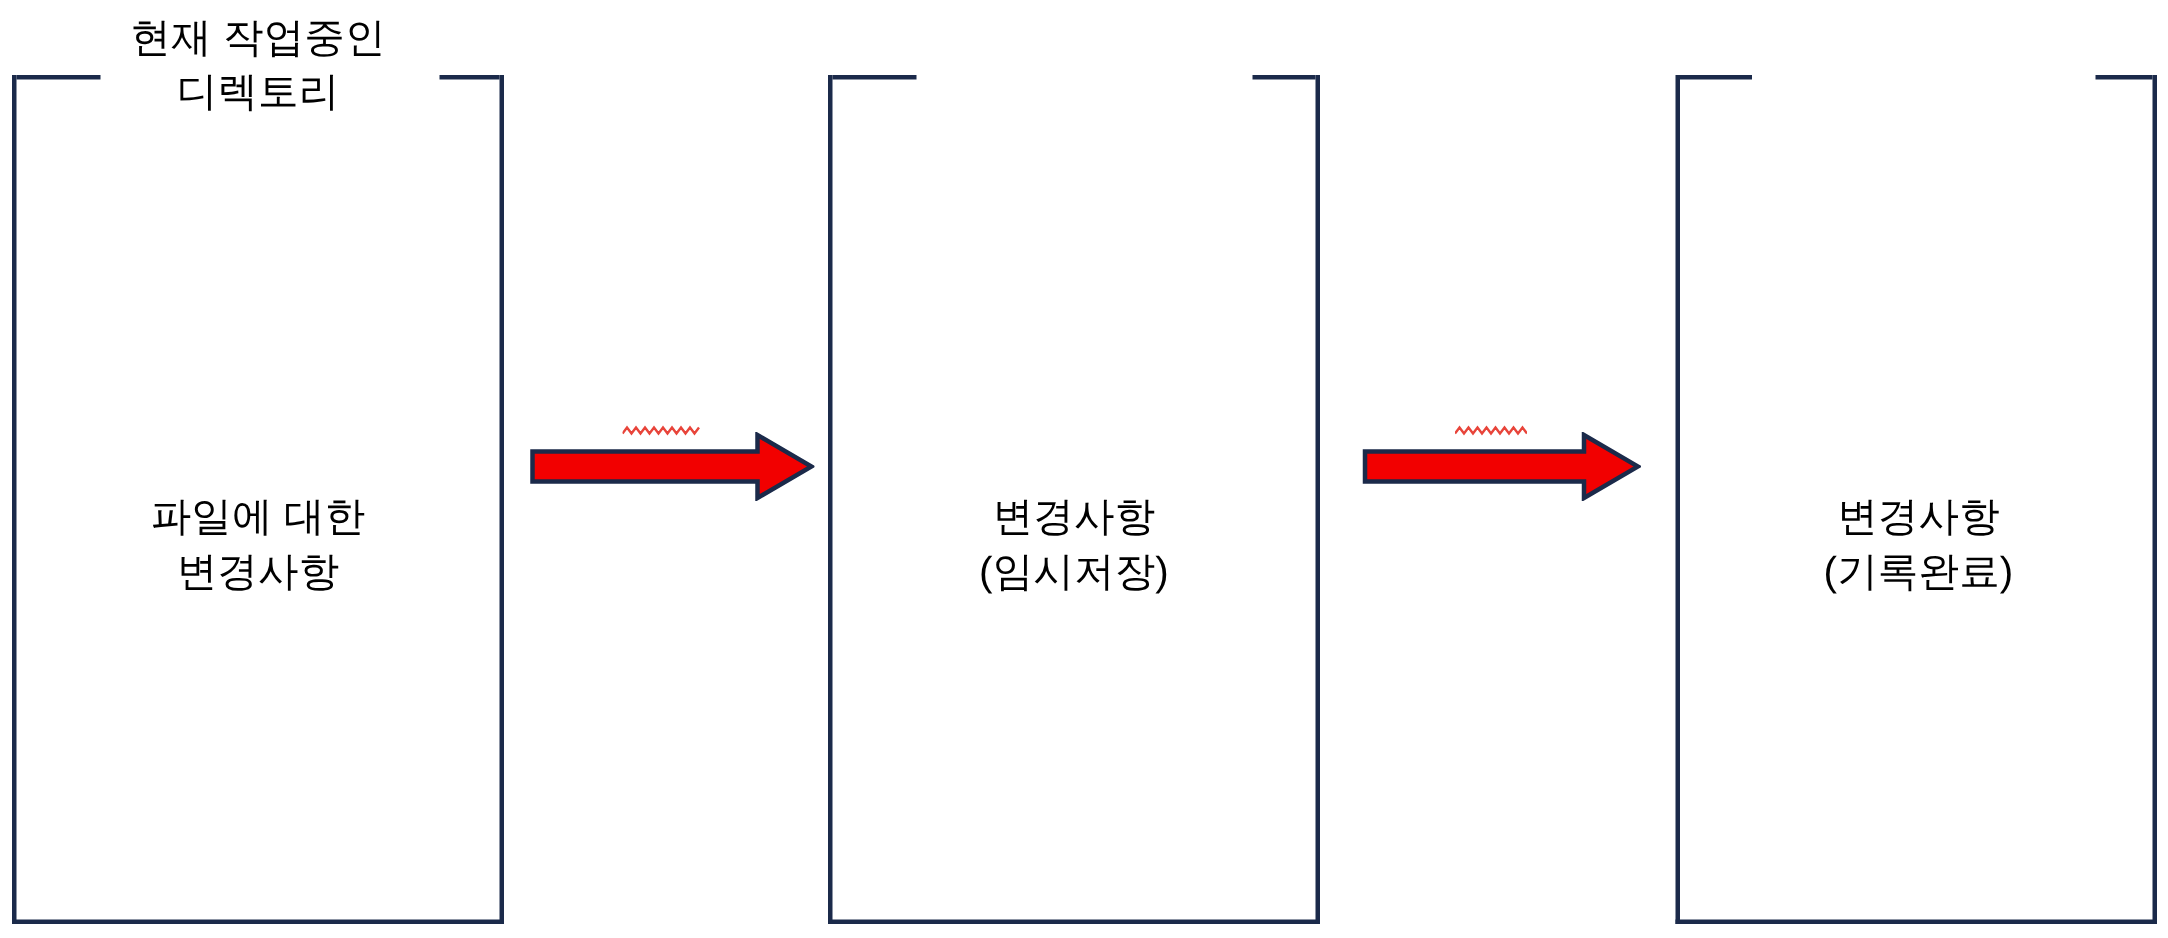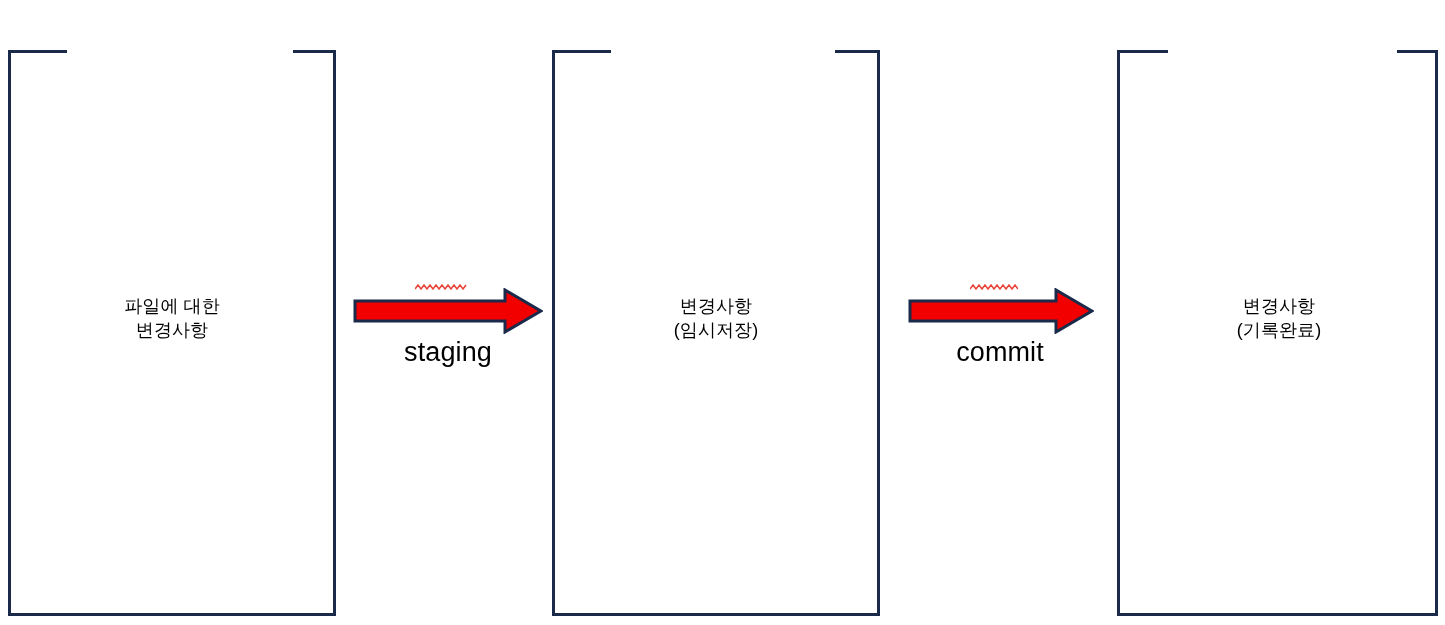--- a/index.html
+++ b/index.html
@@ -47,24 +47,25 @@
     line-height: 1.32;
     white-space: pre-line;
     letter-spacing: 0.1px;
   }
 
   
   .box-body {
     position: absolute;
     text-align: center;
     color: #000000;
-    font-size: 18px;
+    font-size: 27px;
     line-height: 1.36;
     white-space: pre-line;
     letter-spacing: 0.1px;
+    margin-top: 32px;
   }
 
   
   .arrow-group { position: absolute; }
   .arrow-svg   { display: block; }
 
   .arrow-label {
     position: absolute;
     text-align: center;
     color: #000000;
@@ -79,49 +80,49 @@
 </style>
 </head>
 <body>
 
 <div id="canvas">
 
   <div class="box" style="left:8px; top:50px; width:328px; height:566px;">
     <span class="box-top-left" style="width:56px;"></span>
     <span class="box-top-right" style="width:40px;"></span>
   </div>
+  <div class="box-title" style="left:44px; top:8px; width:256px;">현재 작업중인
+디렉토리</div>
   <div class="box-body" style="left:24px; top:294px; width:296px;">파일에 대한
 변경사항</div>
 
   <div class="arrow-group" style="left:353px; top:288px;">
     <svg class="arrow-svg" width="190" height="46" viewBox="0 0 190 46">
       <polygon points="2,13 152,13 152,2 188,23 152,44 152,33 2,33" fill="#f20000" stroke="#1b2a4a" stroke-width="3" stroke-linejoin="miter"></polygon>
     </svg>
     <svg class="squiggle" style="left:62px; top:-5px;" width="52" height="8" viewBox="0 0 52 8">
       <path d="M0,6 L3,2 L6,6 L9,2 L12,6 L15,2 L18,6 L21,2 L24,6 L27,2 L30,6 L33,2 L36,6 L39,2 L42,6 L45,2 L48,6 L51,2" fill="none" stroke="#e8443a" stroke-width="1.6"></path>
     </svg>
   </div>
-  <div class="arrow-label" style="left:353px; top:336px; width:190px;">staging</div>
 
   <div class="box" style="left:552px; top:50px; width:328px; height:566px;">
     <span class="box-top-left" style="width:56px;"></span>
     <span class="box-top-right" style="width:42px;"></span>
   </div>
   <div class="box-body" style="left:568px; top:294px; width:296px;">변경사항
 (임시저장)</div>
 
   <div class="arrow-group" style="left:908px; top:288px;">
     <svg class="arrow-svg" width="186" height="46" viewBox="0 0 186 46">
       <polygon points="2,13 148,13 148,2 184,23 148,44 148,33 2,33" fill="#f20000" stroke="#1b2a4a" stroke-width="3" stroke-linejoin="miter"></polygon>
     </svg>
     <svg class="squiggle" style="left:62px; top:-5px;" width="48" height="8" viewBox="0 0 48 8">
       <path d="M0,6 L3,2 L6,6 L9,2 L12,6 L15,2 L18,6 L21,2 L24,6 L27,2 L30,6 L33,2 L36,6 L39,2 L42,6 L45,2 L48,6" fill="none" stroke="#e8443a" stroke-width="1.6"></path>
     </svg>
   </div>
-  <div class="arrow-label" style="left:905px; top:336px; width:190px;">commit</div>
 
   <div class="box" style="left:1117px; top:50px; width:321px; height:566px;">
     <span class="box-top-left" style="width:48px;"></span>
     <span class="box-top-right" style="width:38px;"></span>
   </div>
   <div class="box-body" style="left:1131px; top:294px; width:296px;">변경사항
 (기록완료)</div>
 
 </div>
 

